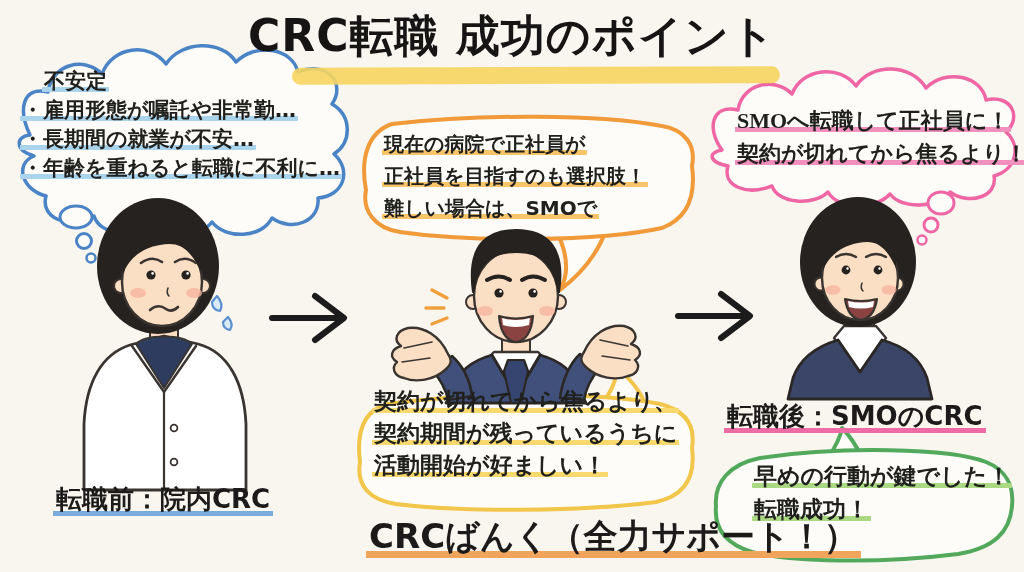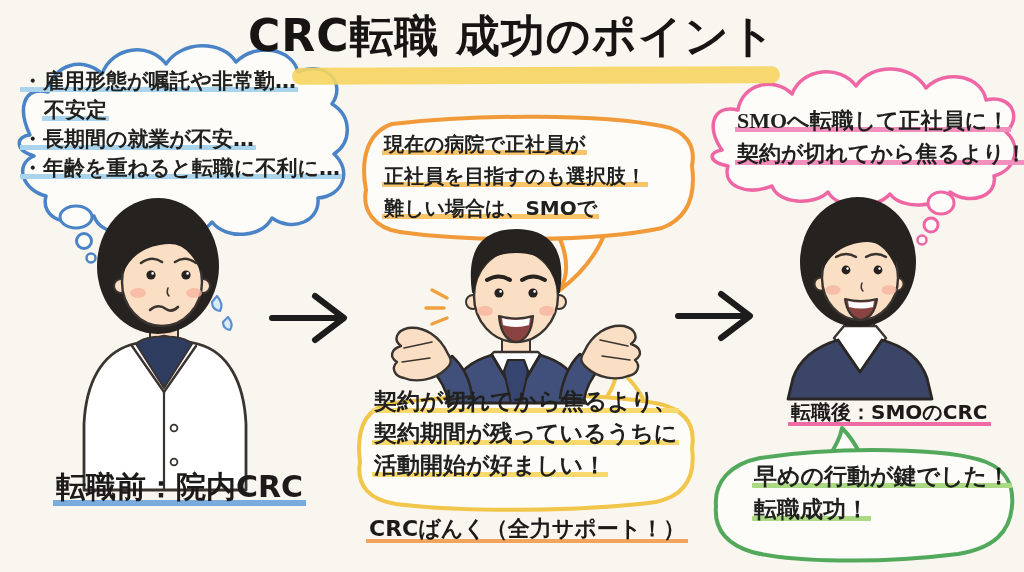--- a/index.html
+++ b/index.html
@@ -30,23 +30,23 @@
   .t-orange{left:382px;top:128px;font-size:20px;line-height:32px;}
   .t-pink  {left:735px;top:104px;font-size:22px;line-height:33px;font-family:Liberation Serif, serif;}
   .t-yellow{left:372px;top:385px;font-size:23px;line-height:32px;}
   .t-green {left:752px;top:460px;font-size:23px;line-height:33px;}
   
   .label{z-index:3;font-weight:800;color:#1c1b1a;white-space:nowrap;}
   .ul{padding:0 3px 2px 3px;}
   .ul-blue  {background-image:linear-gradient(transparent 84%, #79abdd 84%);}
   .ul-orange{background-image:linear-gradient(transparent 84%, #f0a45c 84%);}
   .ul-pink  {background-image:linear-gradient(transparent 84%, #ee6ba6 84%);}
-  .l-before {left:53px; top:467px;font-size:30px;text-align:right;}
-  .l-advisor{left:366px;top:514px;font-size:22px;}
-  .l-after  {left:788px;top:399px;font-size:20px;}
+  .l-before {left:53px; top:482px;font-size:26px;text-align:right;}
+  .l-advisor{left:366px;top:514px;font-size:34px;}
+  .l-after  {left:724px;top:399px;font-size:26px;}
 </style>
 </head>
 <body>
 
 <div id="stage">
 
   <svg id="art" width="1024" height="572" viewBox="0 0 1024 572">
 
     <g>
       <path d="M 30 135 C 18 110, 22 86, 48 92 C 52 64, 84 56, 102 74
@@ -204,22 +204,22 @@
       <path d="M 848 301 Q 861 304 874 301 L 873 307 Q 861 310 849 307 Z" fill="#ffffff"></path>
     </g>
   </svg>
 
   <div class="abs title-wrap">
     <div class="title-hl"></div>
     <h1 class="title">CRC転職 成功のポイント</h1>
   </div>
 
   <div class="abs txt t-blue">
+    <span class="line indent"><span class="hl hl-blue">不安定</span></span>
     <span class="line"><span class="hl hl-blue">・雇用形態が嘱託や非常勤…</span></span>
-    <span class="line indent"><span class="hl hl-blue">不安定</span></span>
     <span class="line"><span class="hl hl-blue">・長期間の就業が不安…</span></span>
     <span class="line"><span class="hl hl-blue">・年齢を重ねると転職に不利に…</span></span>
   </div>
 
   <div class="abs txt t-orange">
     <span class="line"><span class="hl hl-orange">現在の病院で正社員が</span></span>
     <span class="line"><span class="hl hl-orange">正社員を目指すのも選択肢！</span></span>
     <span class="line"><span class="hl hl-orange">難しい場合は、SMOで</span></span>
   </div>
 

